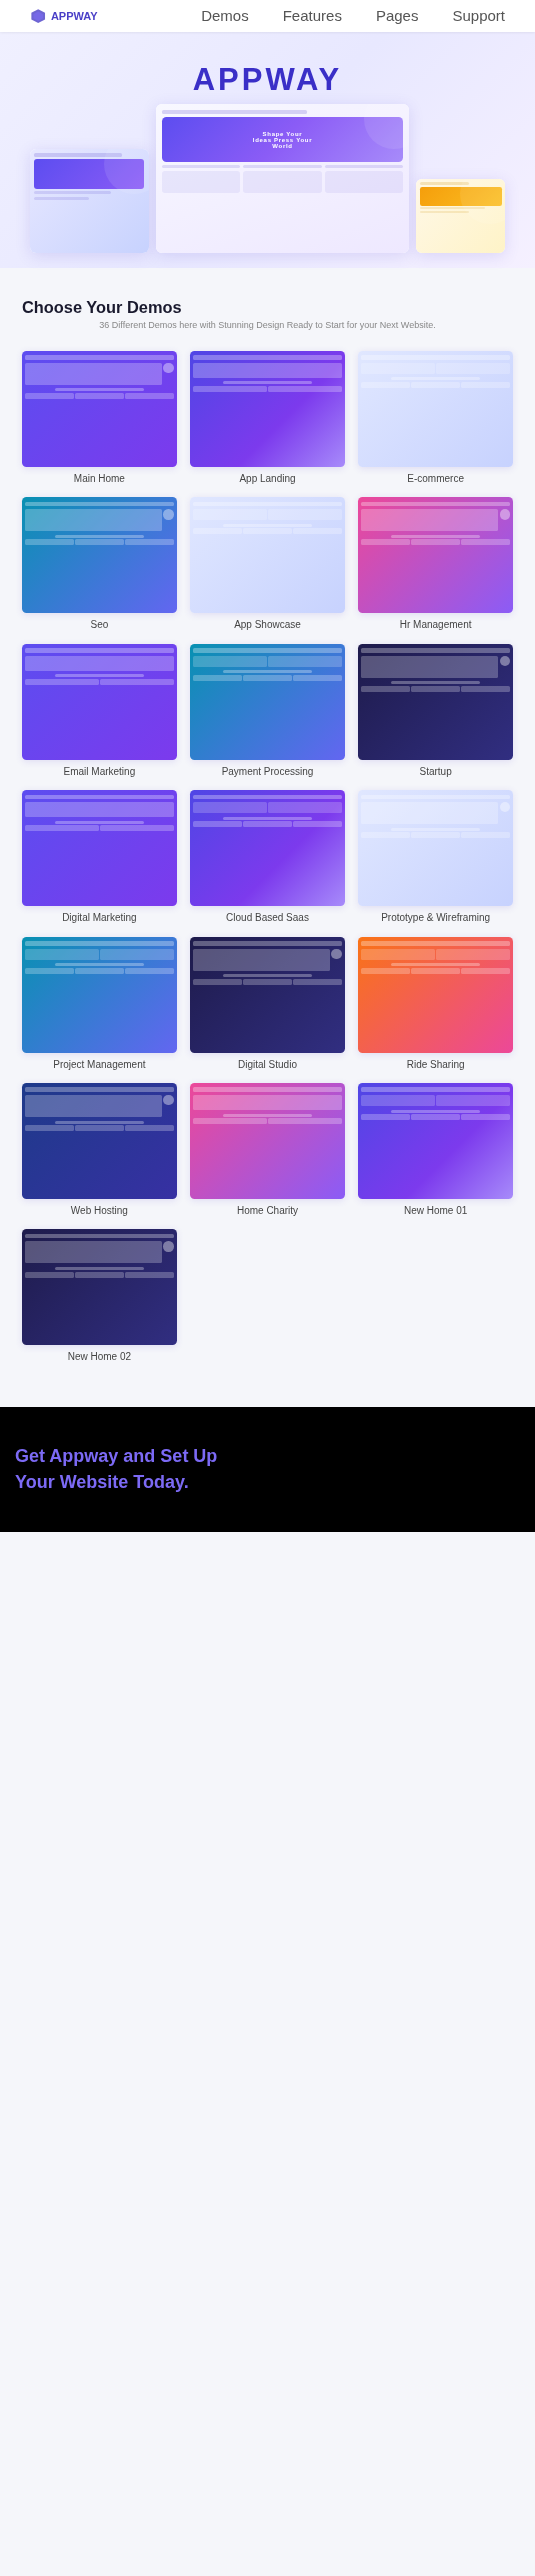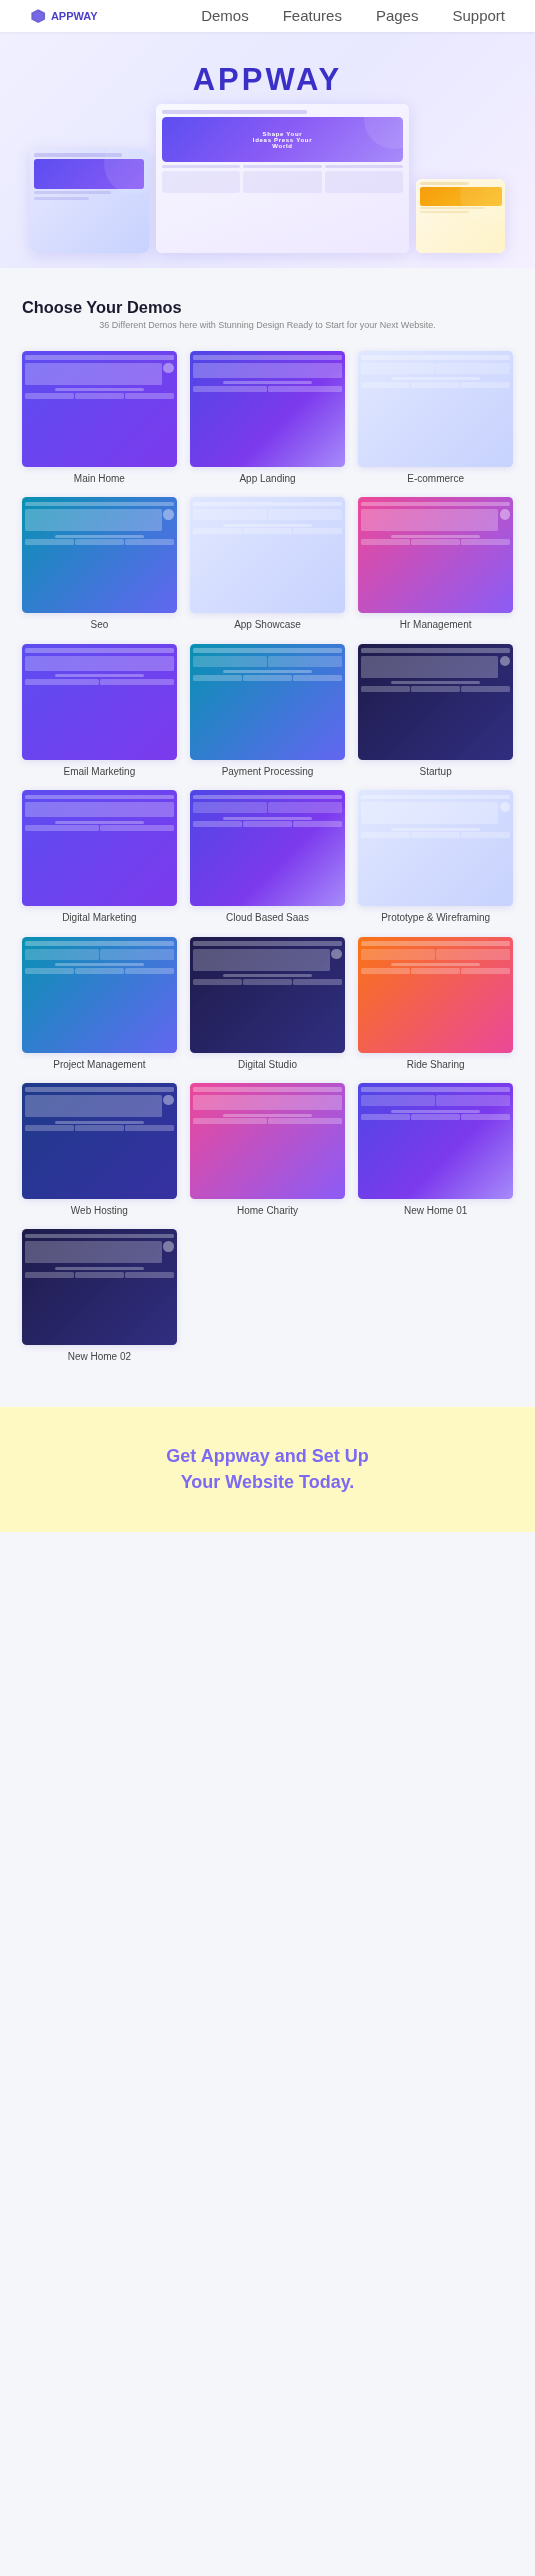--- a/index.html
+++ b/index.html
@@ -104,22 +104,22 @@
     .mini-circle {
       width: 10.4px; height: 10.4px; border-radius: 50%;
       background: rgba(255,255,255,0.4); flex-shrink: 0;
     }
     .mini-text-row {
       width: 60%; height: 3px; background: rgba(255,255,255,0.3); border-radius: 1.5px; margin: 1.5px auto;
     }
 
     
     .footer-cta {
-      background: #fef9c3;
-      padding: 37px 15px; text-align: center;
+      background: #000000;
+      padding: 37px 15px; text-align: left;
       margin-top: 15px;
     }
     .footer-cta-title {
       font-size: 18px; font-weight: 700; color: #fff; line-height: 1.4;
     }
     .footer-cta-title span { color: #7c6af5; }
   </style>
 </head>
 <body>
 

